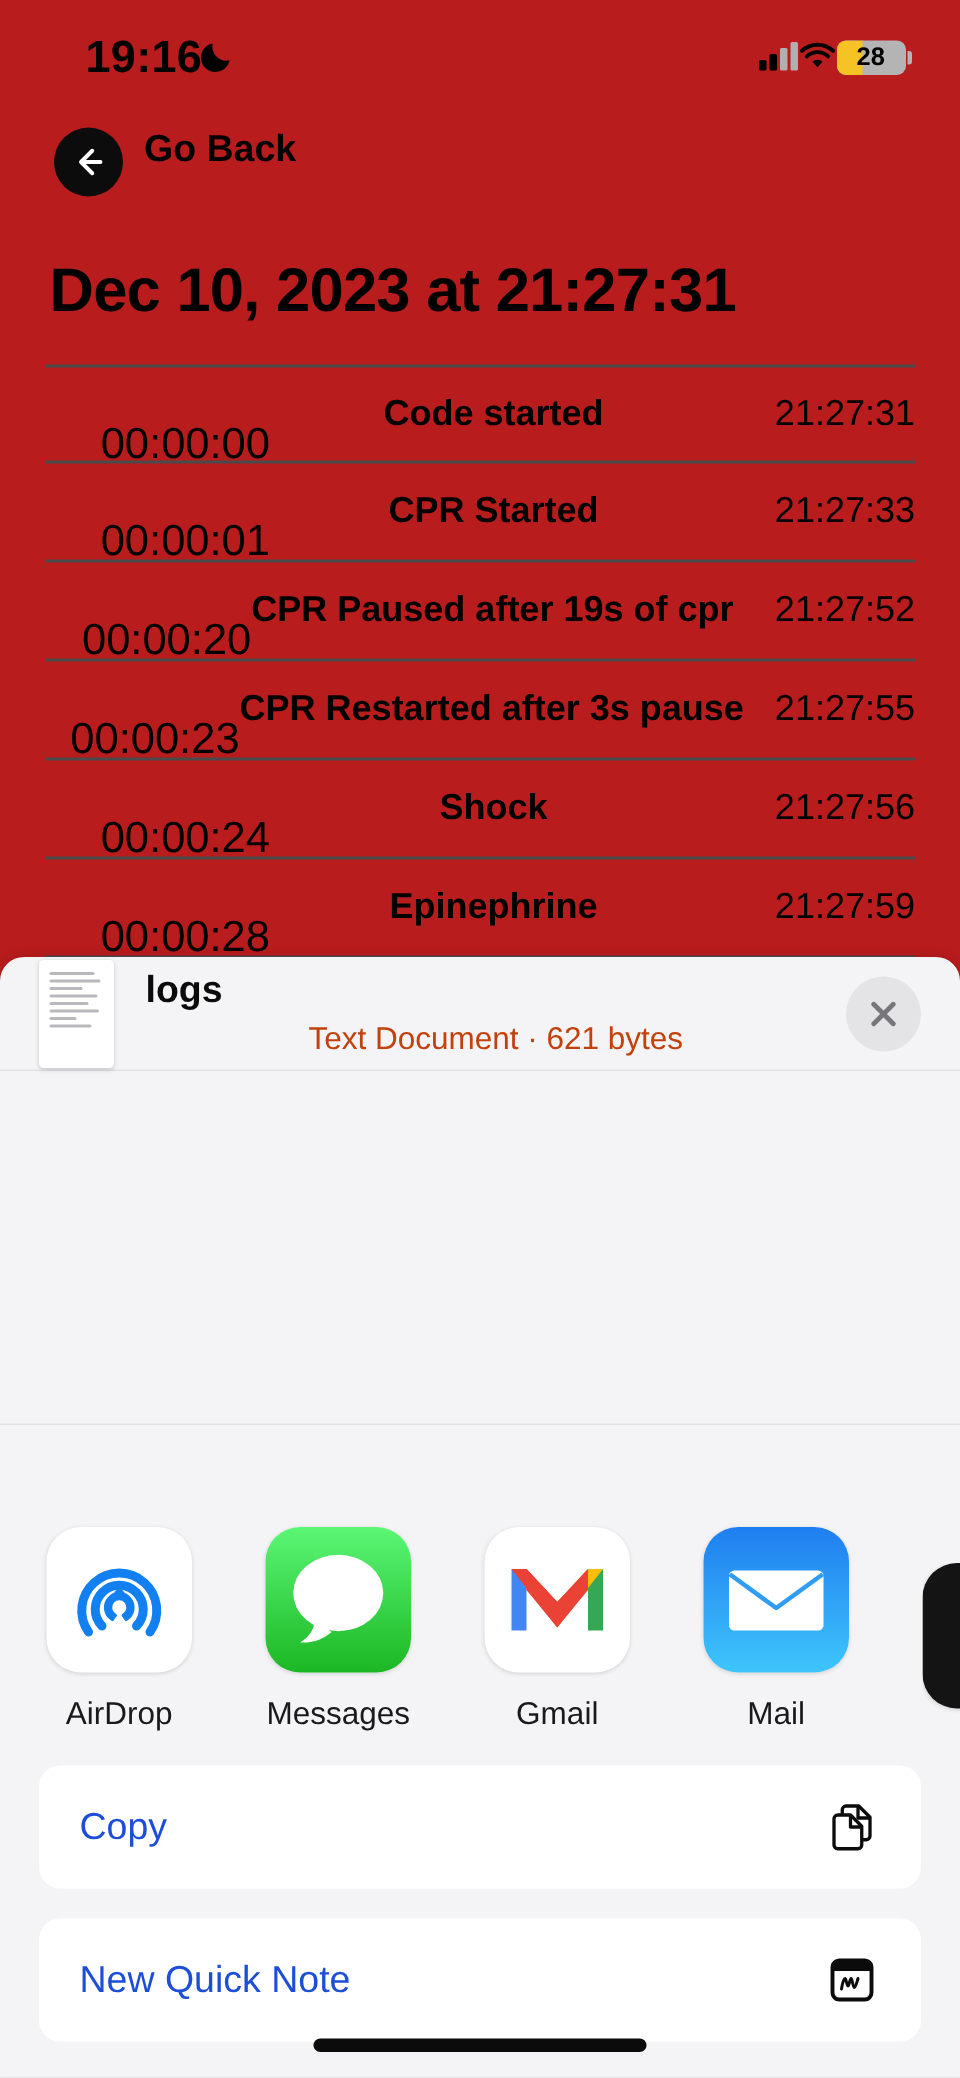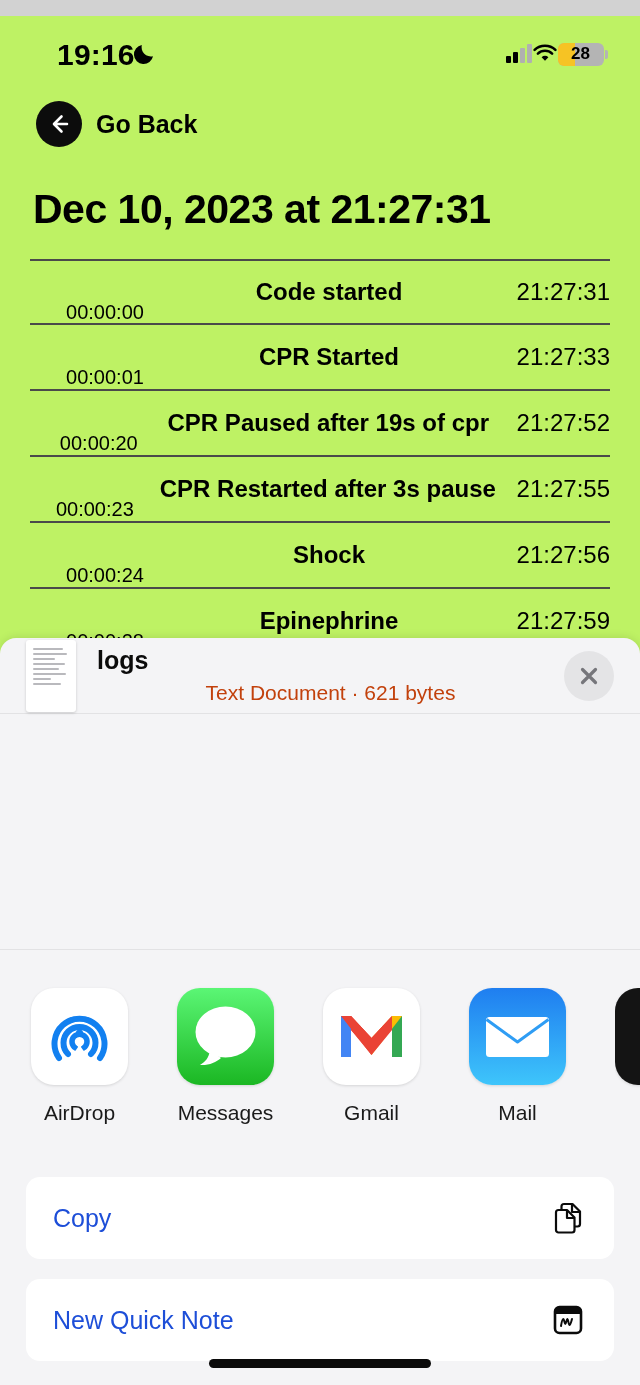--- a/index.html
+++ b/index.html
@@ -7,22 +7,22 @@
   body {
     font-family:"Liberation Sans", sans-serif;
     background:#d2d2d2;
     position:relative;
     overflow:hidden;
     -webkit-font-smoothing:antialiased;
   }
 
   
   .app-screen{
-    position:absolute; left:0; top:16px; width:640px; height:700px;
-    background:#bef264;
+    position:absolute; left:0; top:0; width:640px; height:700px;
+    background:#b91c1c;
   }
 
   
   .status-bar{
     position:absolute; left:0; top:0; width:640px; height:70px;
   }
   .sb-time{
     position:absolute; left:57px; top:22px;
     font-size:30px; font-weight:700; color:#000; letter-spacing:.2px;
   }
@@ -52,21 +52,21 @@
     font-size:17px; font-weight:700; color:#000;
   }
   .batt-tip{
     width:3px; height:9px; background:#b4b4b4;
     border-radius:0 2px 2px 0; margin-left:1.5px;
   }
 
   
   .go-back{
     position:absolute; left:36px; top:85px;
-    display:flex; align-items:center; gap:14px;
+    display:flex; gap:14px;
   }
   .gb-circle{
     width:46px; height:46px; border-radius:50%; background:#0c0c0c;
     display:flex; align-items:center; justify-content:center;
   }
   .gb-label{ font-size:25px; font-weight:700; color:#000; }
 
   
   .screen-title{
     position:absolute; left:33px; top:170px;
@@ -75,21 +75,21 @@
 
   
   .event-table{
     position:absolute; left:30px; top:243px; width:580px;
   }
   .ev-row{
     height:66px; display:flex; align-items:center;
     border-bottom:2px solid #4a4a4a;
   }
   .ev-row:first-child{ border-top:2px solid #4a4a4a; }
-  .ev-elapsed{ width:150px; font-size:20px; color:#000; text-align:center;margin-top:40px; }
+  .ev-elapsed{ width:150px; font-size:29px; color:#000; text-align:right;margin-top:40px; }
   .ev-name{
     flex:1; font-size:24px; font-weight:700; color:#000; text-align:center;
     white-space:nowrap;
   }
   .ev-time{ width:132px; font-size:24px; color:#000; text-align:right; }
 
   
   .share-sheet{
     position:absolute; left:0; top:638px; width:640px; height:747px;
     background:#f4f4f6;
@@ -124,21 +124,21 @@
   .file-sub{ font-size:21px; color:#c2410c; margin-top:6px;text-align:center; }
   .close-btn{
     width:50px; height:50px; border-radius:50%; background:#e4e4e6;
     display:flex; align-items:center; justify-content:center; flex:none;
   }
 
   .sheet-gap{ height:236px; background:#f4f4f6; border-bottom:1px solid #e2e2e4; }
 
   
   .app-row{
-    height:205px; display:flex; align-items:flex-start;
+    height:205px; display:flex; align-items:flex-end;
     padding:38px 0 0 31px; gap:49px; overflow:hidden;
   }
   .app-item{ width:97px; flex:none; text-align:center; }
   .app-icon{
     width:97px; height:97px; border-radius:23px; position:relative;
     overflow:hidden; box-shadow:0 1px 3px rgba(0,0,0,.13);
   }
   .app-label{ margin-top:16px; font-size:21px; color:#1a1a1a; }
   .ic-airdrop{ background:#fff; }
   .ic-messages{ background:linear-gradient(180deg,#5bf675 0%,#1bb723 100%); }

